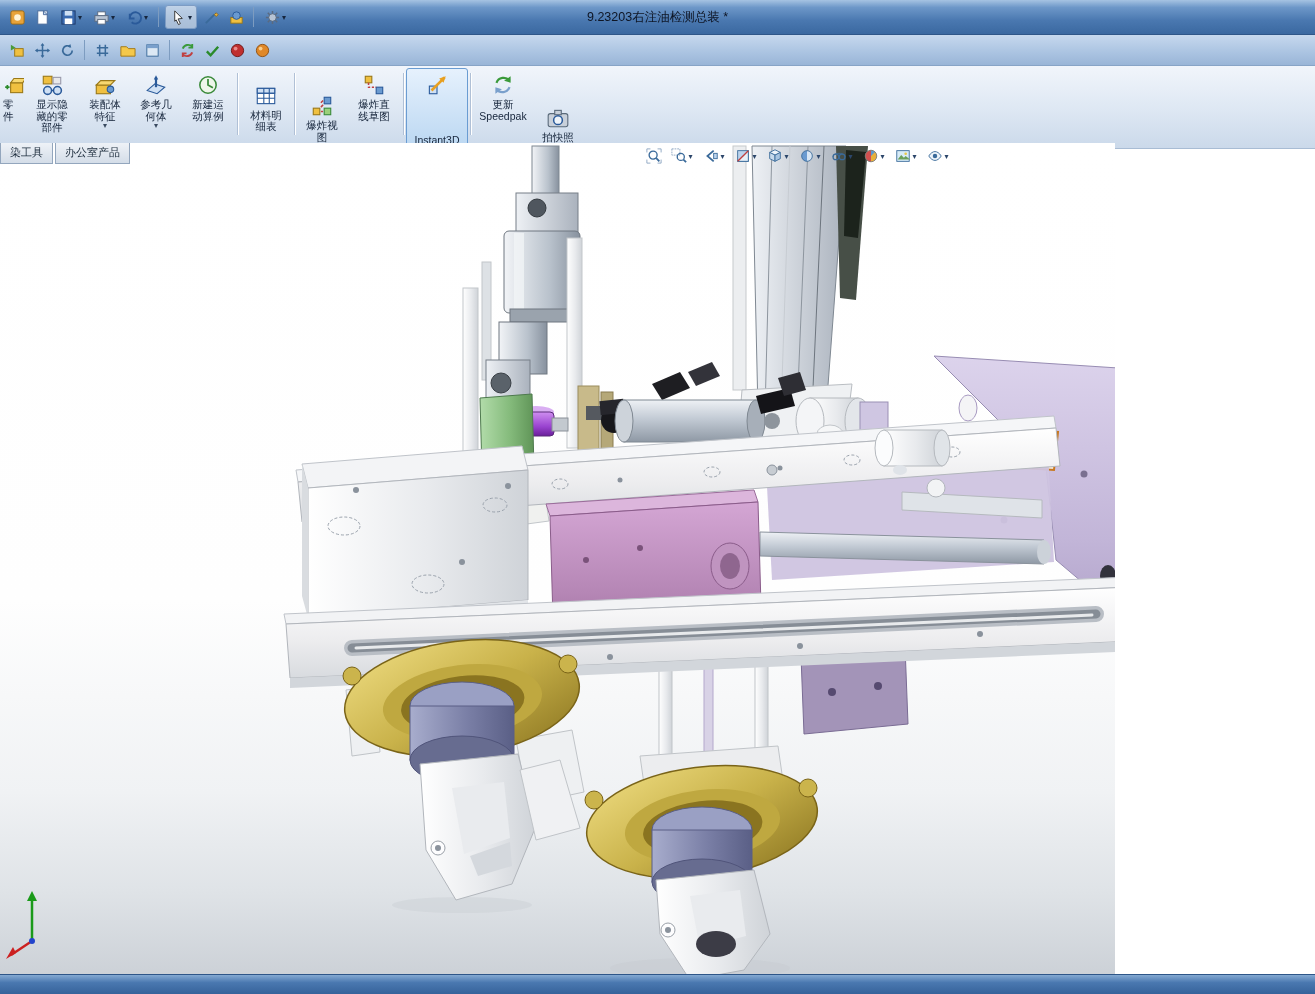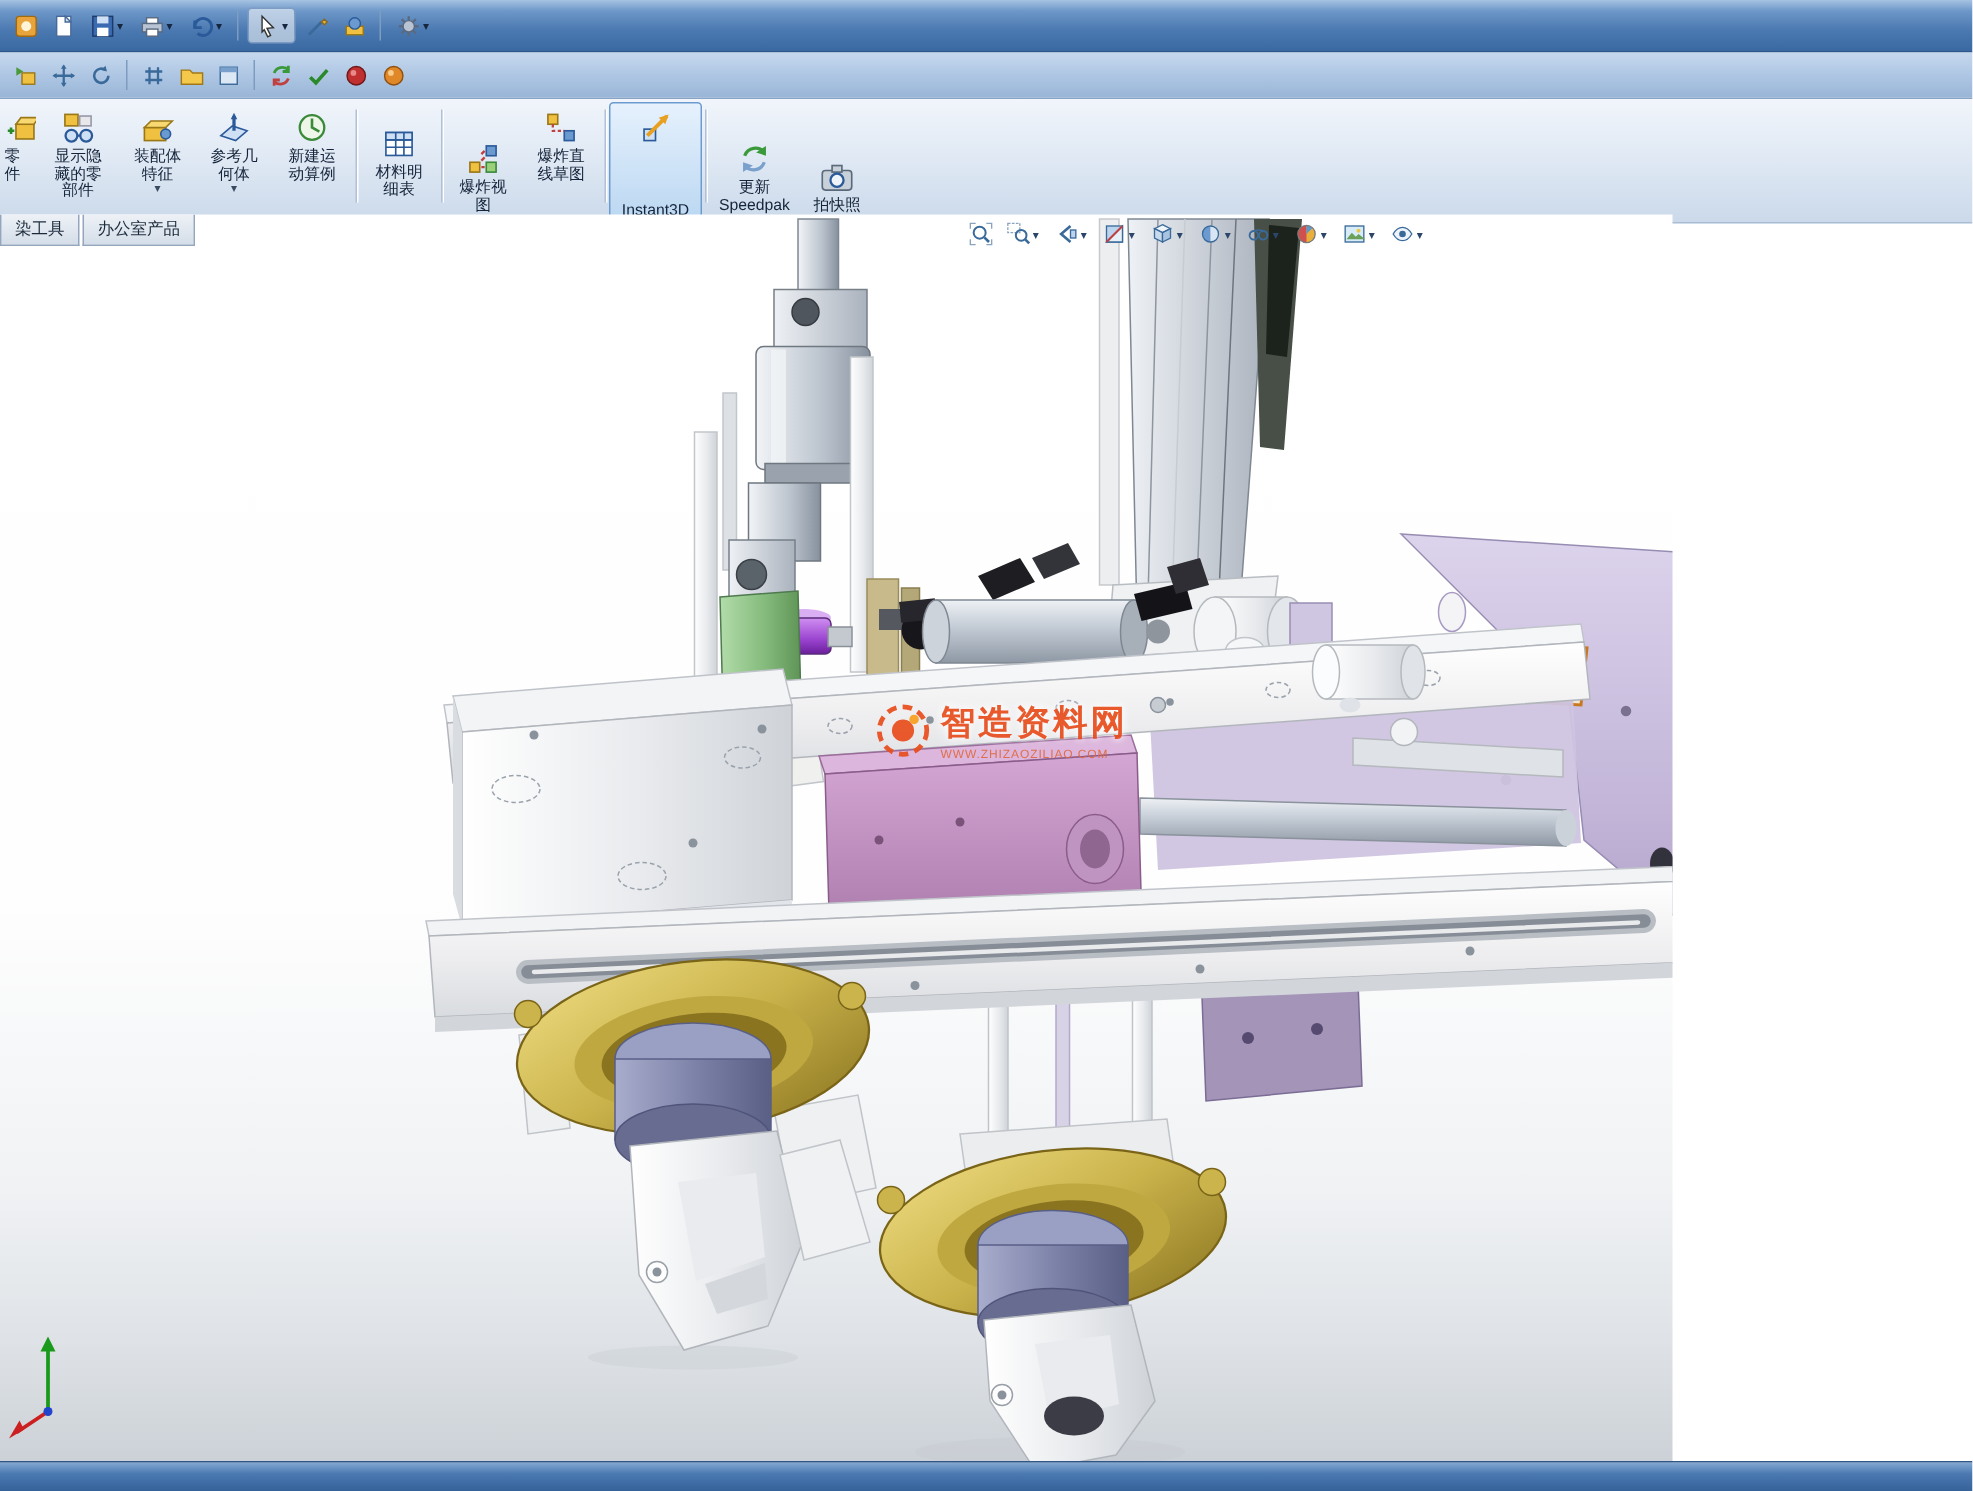--- a/index.html
+++ b/index.html
@@ -116,20 +116,21 @@
           </svg>
         </span>
         <span class="vsep"></span>
         <span class="qitem hasdd">
           <svg viewBox="0 0 18 18">
             <circle cx="9" cy="9" r="4" fill="#b8c4d4" stroke="#5a6a80"></circle>
             <path d="M9 2v3M9 13v3M2 9h3M13 9h3M4 4l2 2M12 12l2 2M14 4l-2 2M6 12l-2 2" stroke="#5a6a80" stroke-width="1.6"></path>
           </svg>
         </span>
       </div>
+    <div class="title">9.23203右注油检测总装 *</div>
   </div>
 
   <div class="toolbar2 tbrow" id="tb-row2">
       <span class="qitem">
         <svg viewBox="0 0 18 18">
           <rect x="6" y="7" width="9" height="8" fill="#f0c040" stroke="#9a7818"></rect>
           <path d="M2 3l5 3-5 3z" fill="#4a9a3a"></path>
         </svg>
       </span>
       <span class="qitem">
@@ -308,21 +309,21 @@
             <rect x="4" y="12" width="7" height="7" fill="#cfe0f4" stroke="#2a5a9a"></rect>
             <path d="M6 16L18 4" stroke="#e8a020" stroke-width="2.4"></path>
             <polygon points="19,3 13,5 17,9" fill="#e8a020"></polygon>
           </svg>
         </span>
         <div class="clabel">
           <div>Instant3D</div>
         </div>
       </div>
       <span class="vsep tall"></span>
-      <div class="cmdbtn" style="width: 56px; justify-content: flex-end;">
+      <div class="cmdbtn" style="width: 56px;">
         <span class="cicon">
           <svg viewBox="0 0 22 22">
             <path d="M5 9a7 7 0 0 1 12-2" fill="none" stroke="#3a9a3a" stroke-width="2"></path>
             <polygon points="18,3 18,9 12,7" fill="#3a9a3a"></polygon>
             <path d="M17 13a7 7 0 0 1-12 2" fill="none" stroke="#7aa0cc" stroke-width="2"></path>
             <polygon points="4,19 4,13 10,15" fill="#7aa0cc"></polygon>
           </svg>
         </span>
         <div class="clabel">
           <div>更新</div>
@@ -664,33 +665,20 @@
         <rect x="652" y="830" width="100" height="52" fill="url(#gSlate)" stroke="#5a5f86"></rect>
         <ellipse cx="702" cy="882" rx="50" ry="23" fill="#676c90" stroke="#50547a"></ellipse>
         <polygon points="656,880 754,870 770,934 744,970 690,980 660,934" fill="url(#gWhiteV)" stroke="#b2b6bc"></polygon>
         <polygon points="690,896 740,890 746,936 700,948" fill="#e9ebee"></polygon>
         <ellipse cx="716" cy="944" rx="20" ry="13" fill="#3c3c46"></ellipse>
         <circle cx="668" cy="930" r="7" fill="#fdfdfe" stroke="#9aa0a8"></circle>
         <circle cx="668" cy="930" r="3" fill="#8a929c"></circle>
       </g>
     </svg>
 
-    <div class="watermark">
-      <span class="wm-logo">
-        <svg viewBox="0 0 36 36">
-          <circle cx="18" cy="18" r="15" fill="none" stroke="#e84e1e" stroke-width="3" stroke-dasharray="6,4"></circle>
-          <circle cx="18" cy="18" r="7" fill="#e84e1e"></circle>
-          <circle cx="25" cy="11" r="3" fill="#f8a020"></circle>
-        </svg>
-      </span>
-      <span>
-        <div class="wm-brand">智造资料网</div>
-        <div class="wm-sub">WWW.ZHIZAOZILIAO.COM</div>
-      </span>
-    </div>
 
     <svg class="triad" width="60" height="88" viewBox="0 0 60 88">
       <line x1="30" y1="58" x2="30" y2="16" stroke="#1a9a1a" stroke-width="2.5"></line>
       <polygon points="30,8 25,18 35,18" fill="#1a9a1a"></polygon>
       <line x1="30" y1="58" x2="9" y2="72" stroke="#cc2020" stroke-width="2.5"></line>
       <polygon points="4,76 14,70 11,64" fill="#cc2020"></polygon>
       <circle cx="30" cy="58" r="3" fill="#2244cc"></circle>
     </svg>
 
   </div>

